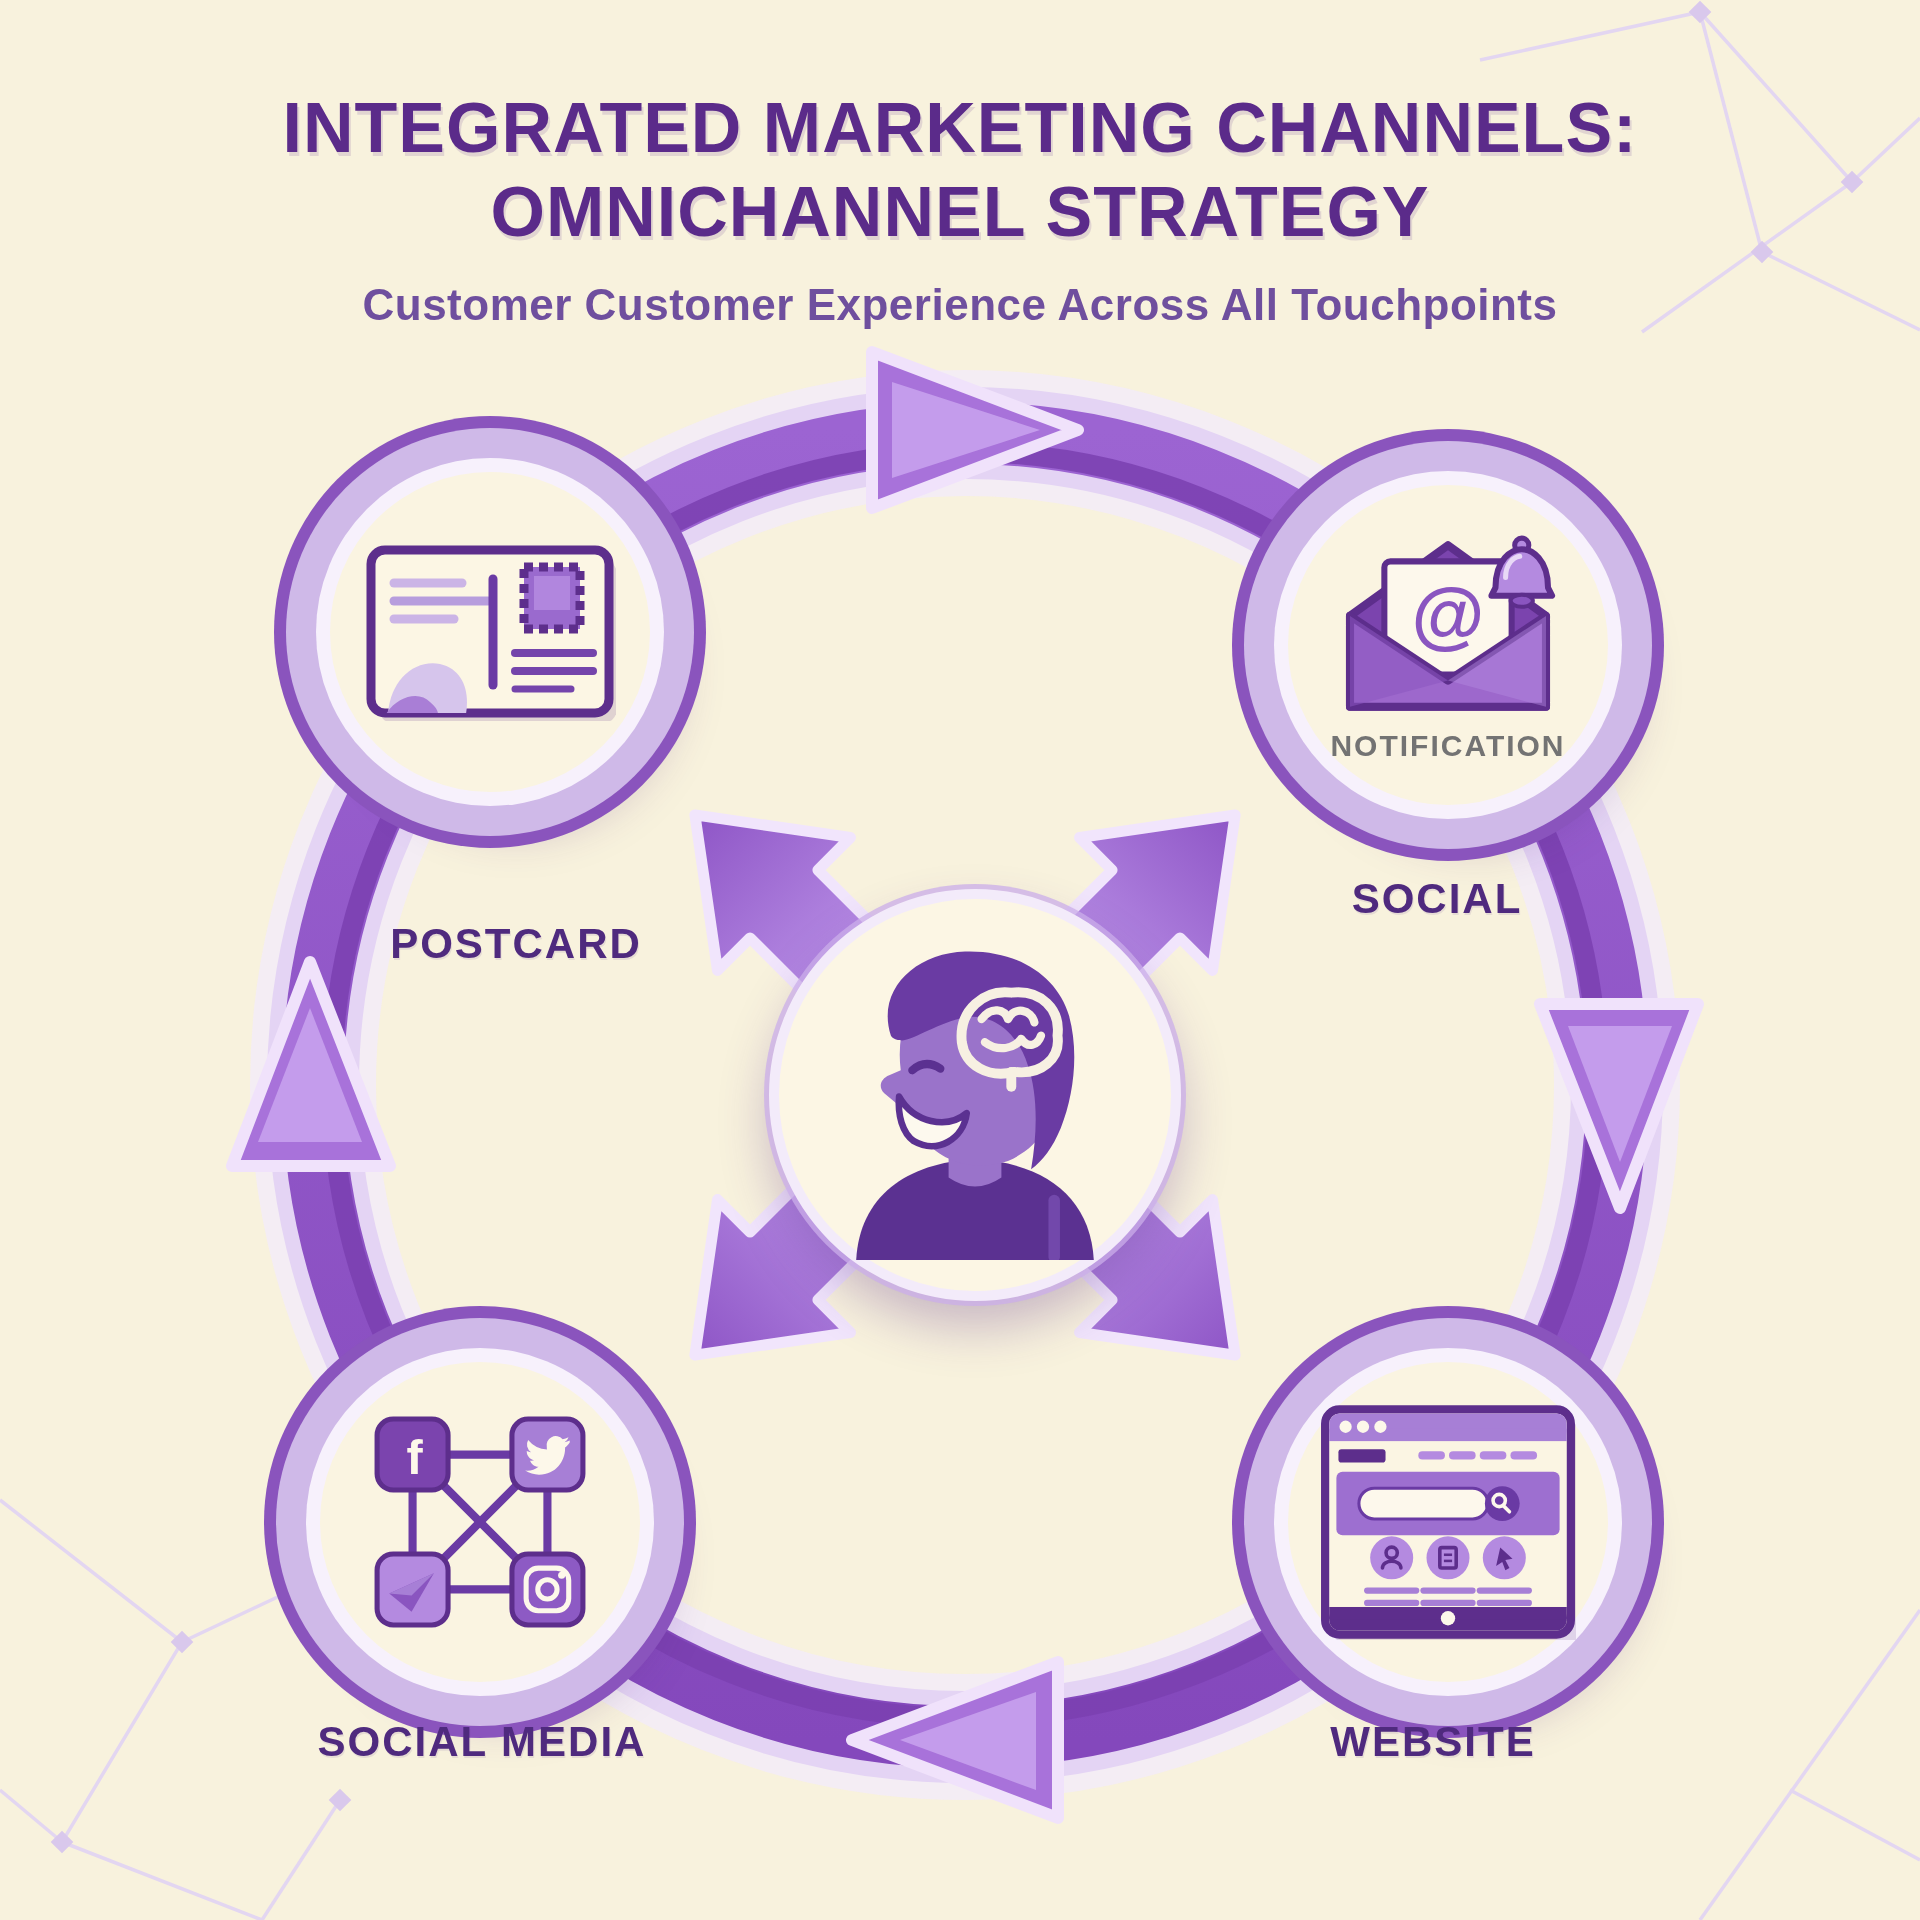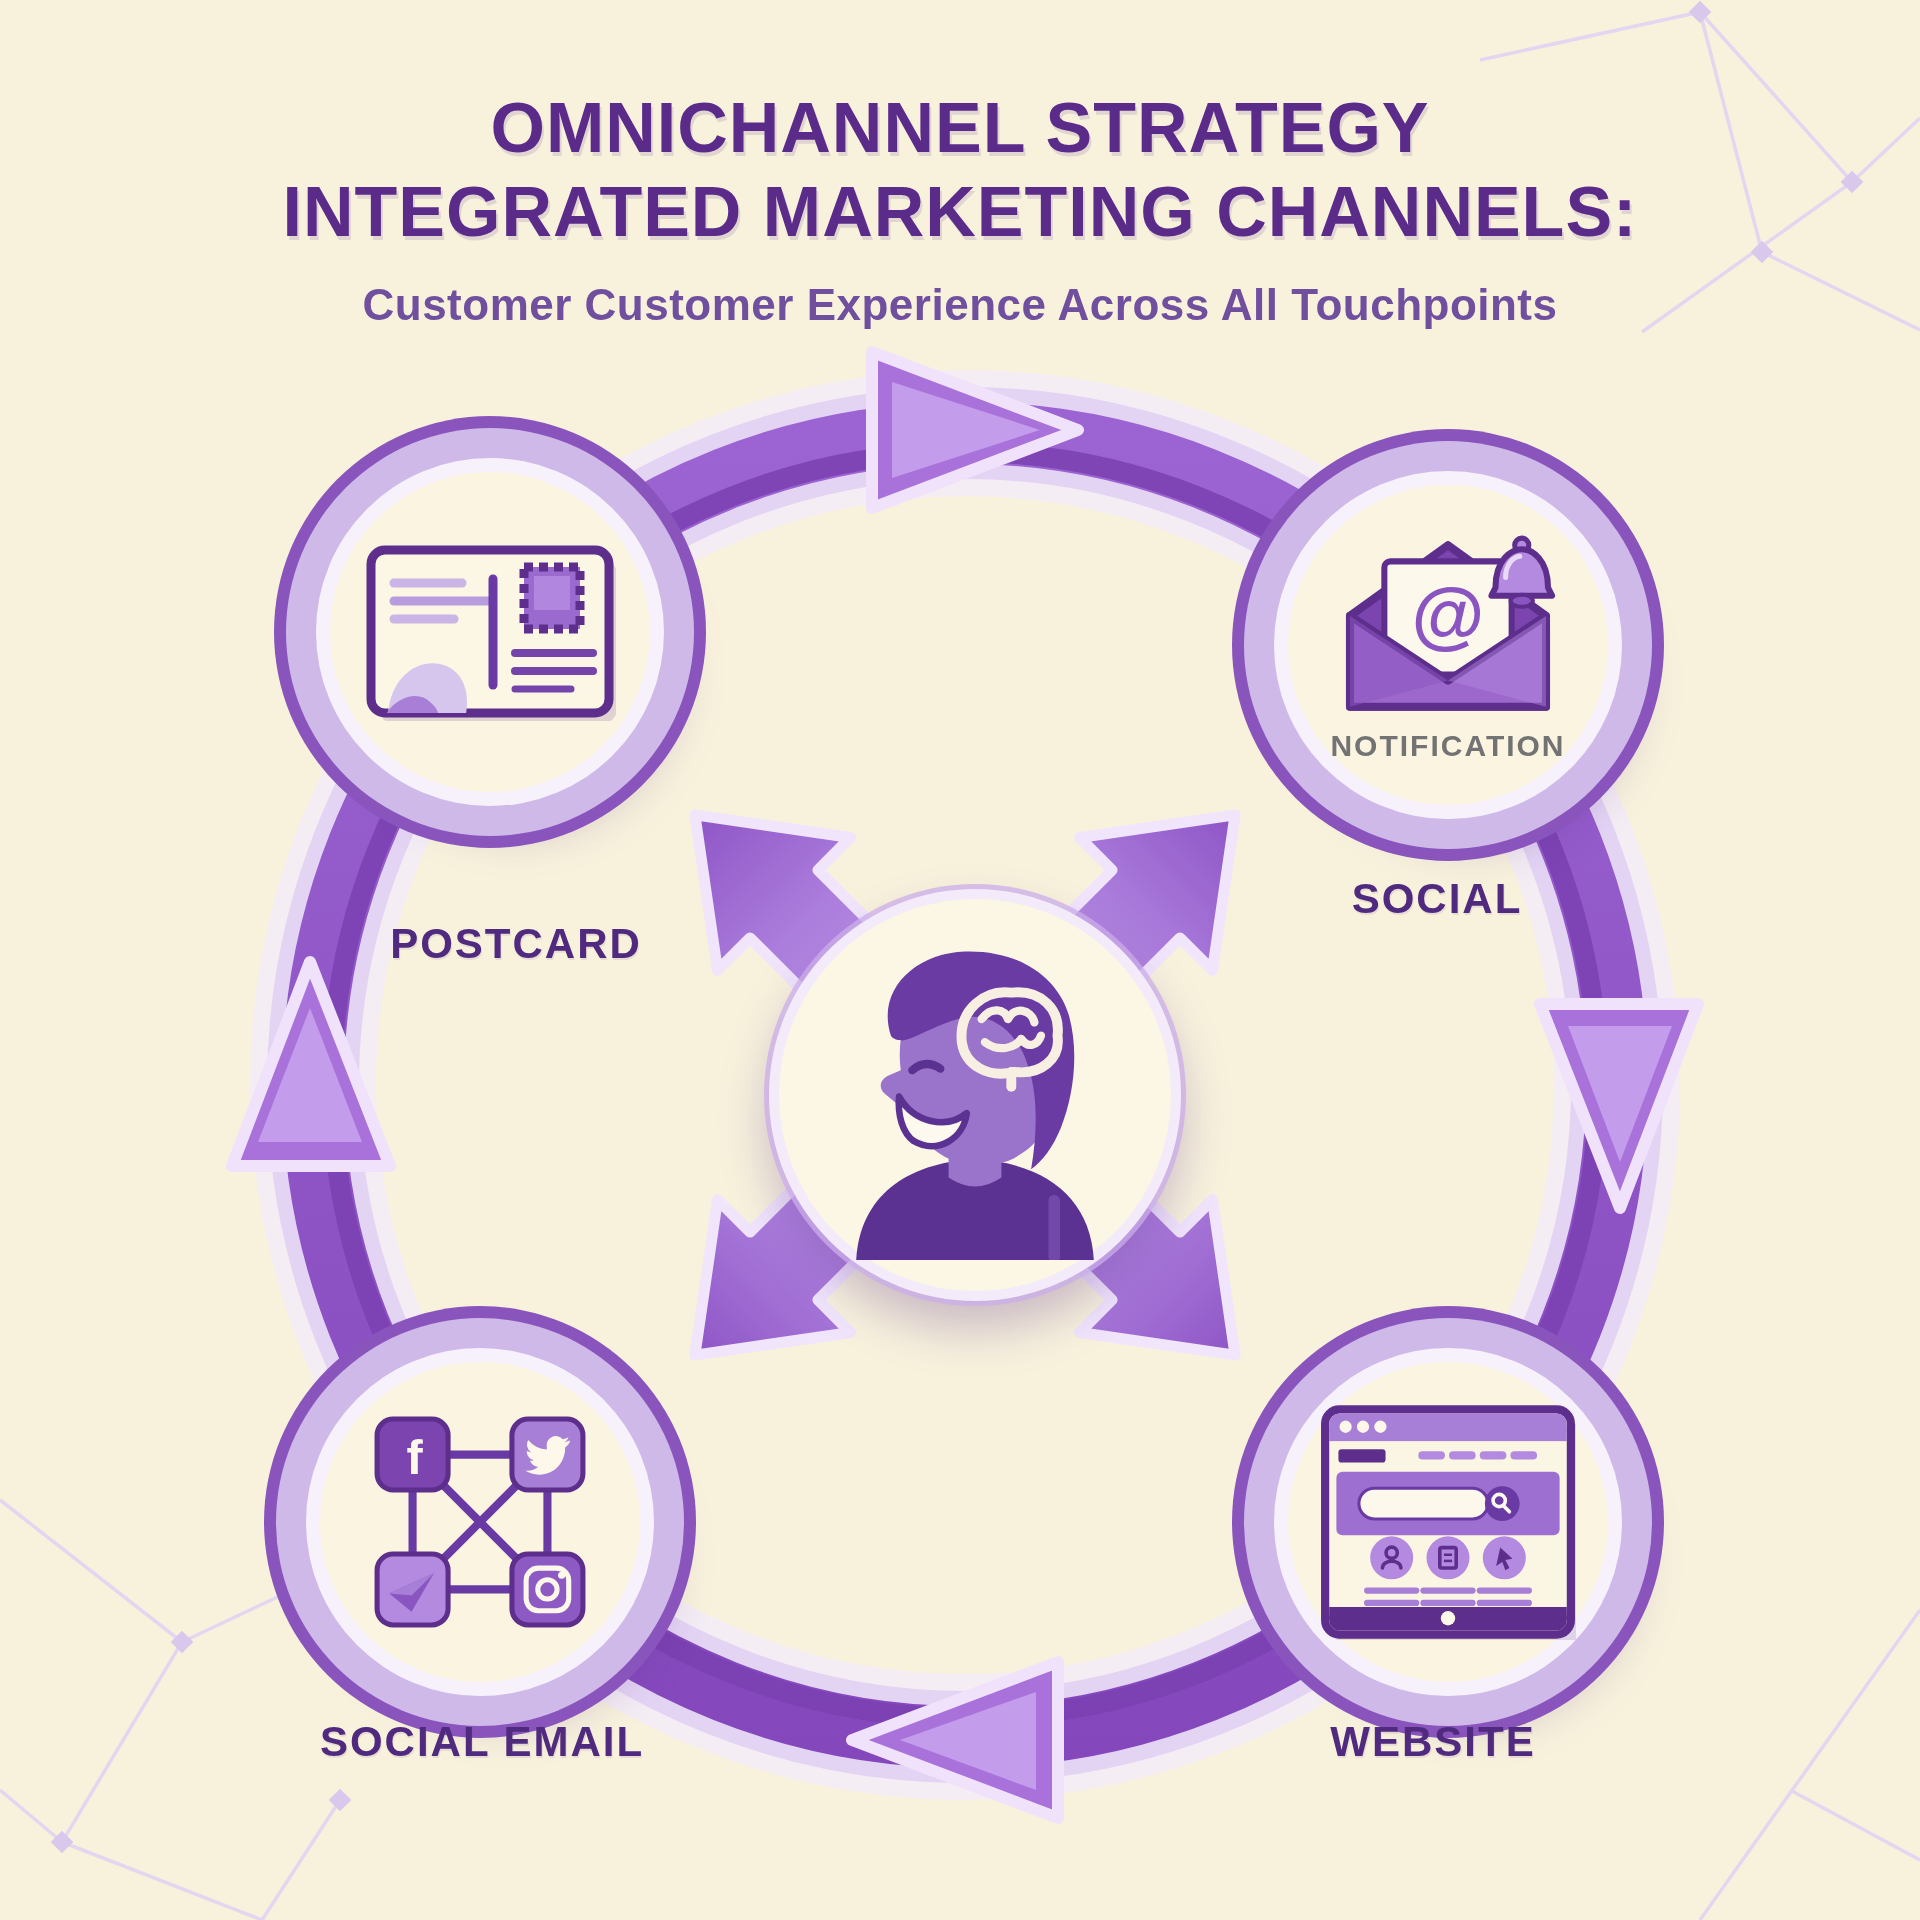--- a/index.html
+++ b/index.html
@@ -121,22 +121,22 @@
       </g>
       <g>
         <polygon points="232,1166 390,1166 310,962" fill="#a872da"></polygon>
         <polygon points="258,1142 362,1142 310,1008" fill="#c9a3ee" stroke="none" opacity=".85"></polygon>
       </g>
     </g>
   </svg>
 
   <div class="header">
     <div class="title">
+      <div>INTEGRATED MARKETING CHANNELS:</div>
       <div>OMNICHANNEL STRATEGY</div>
-      <div>INTEGRATED MARKETING CHANNELS:</div>
     </div>
     <div class="subtitle">Customer Customer Experience Across All Touchpoints</div>
   </div>
 
   <div class="node" style="left:330px;top:472px;">
     <svg width="252" height="178" viewBox="0 0 252 178">
       <defs>
           <clipPath id="pcClip">
             <rect x="7" y="7" width="238" height="163" rx="14"></rect>
           </clipPath>
@@ -209,21 +209,21 @@
         <path d="M18 178 L40 180 L62 158 Z" fill="#a77fd6"></path>
       </g>
       <g>
         <rect x="139" y="139" width="70" height="70" rx="16" fill="#8d5ac4" stroke="#5d2e8c" stroke-width="5"></rect>
         <rect x="153" y="153" width="42" height="42" rx="12" fill="none" stroke="#fdf8ea" stroke-width="5"></rect>
         <circle cx="174" cy="174" r="9.5" fill="none" stroke="#fdf8ea" stroke-width="5"></circle>
         <circle cx="188" cy="160" r="3.5" fill="#fdf8ea"></circle>
       </g>
     </svg>
   </div>
-  <div class="label" style="left:482px;top:1718px;">SOCIAL EMAIL</div>
+  <div class="label" style="left:482px;top:1718px;">SOCIAL MEDIA</div>
 
   <div class="node" style="left:1288px;top:1362px;">
     <svg width="256" height="236" viewBox="0 0 250 230">
       <rect x="13" y="15" width="240" height="220" rx="14" fill="rgba(90,40,130,.15)"></rect>
       <rect x="5" y="5" width="240" height="220" rx="14" fill="#fbf5e3" stroke="#5d2e8c" stroke-width="8"></rect>
       <g>
         <rect x="9" y="9" width="232" height="27" rx="10" fill="#a77fd6"></rect>
         <rect x="9" y="24" width="232" height="12" fill="#a77fd6"></rect>
         <circle cx="25" cy="22" r="6" fill="#fdf8ea"></circle>
         <circle cx="42" cy="22" r="6" fill="#fdf8ea"></circle>

